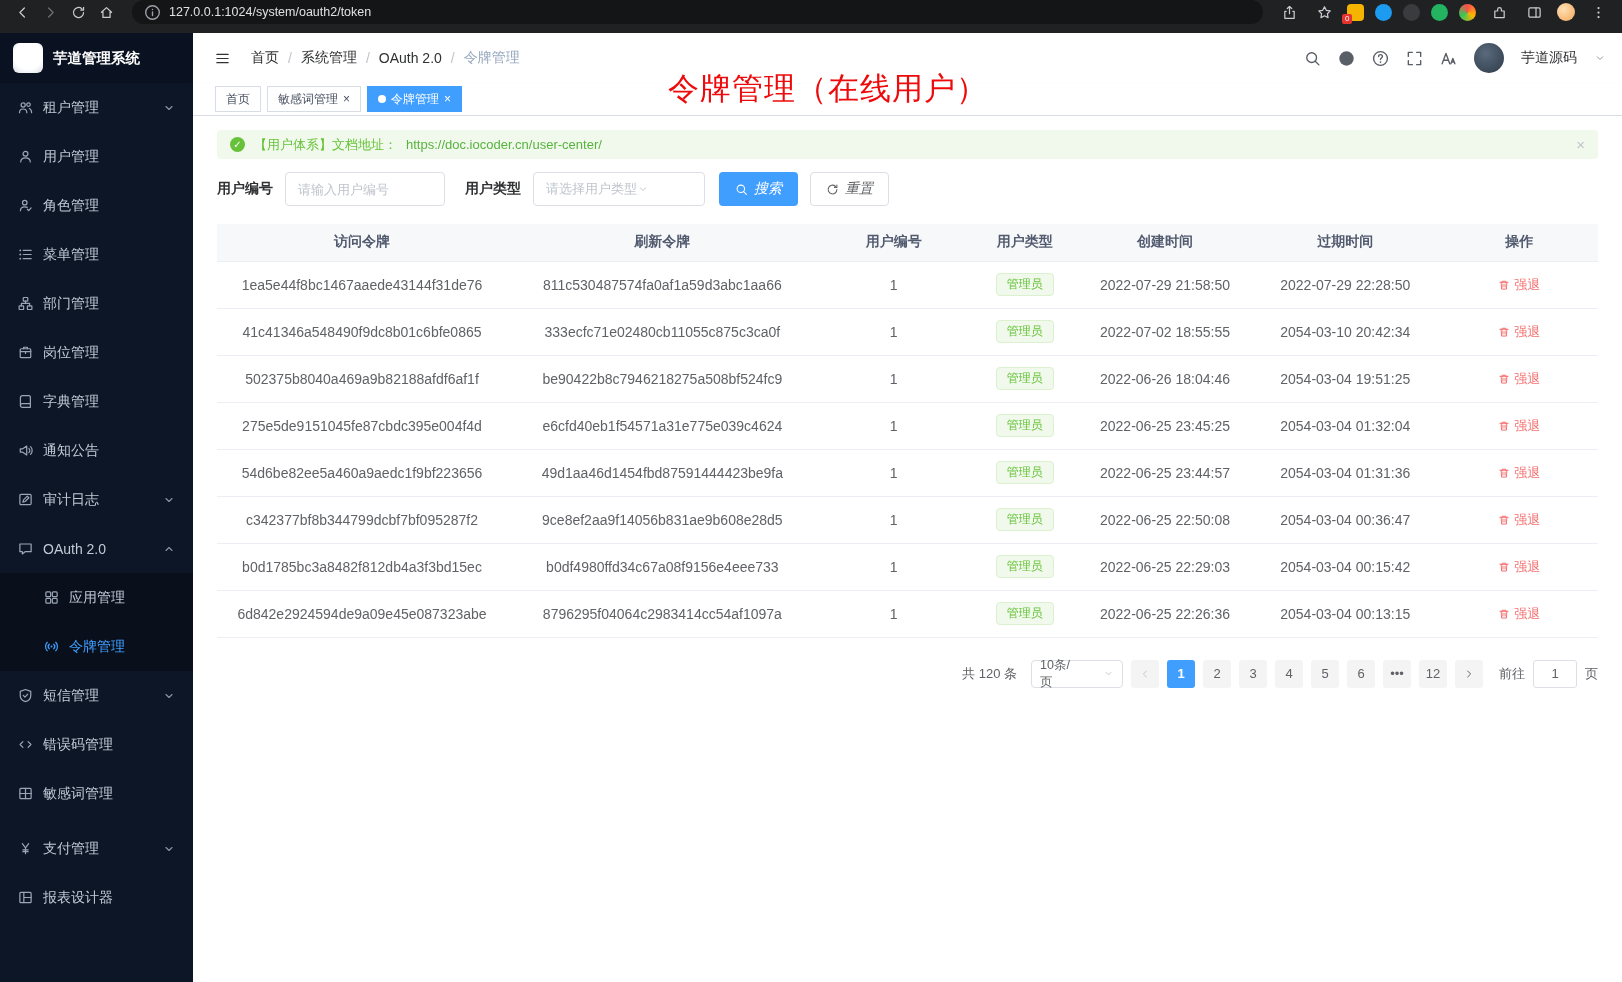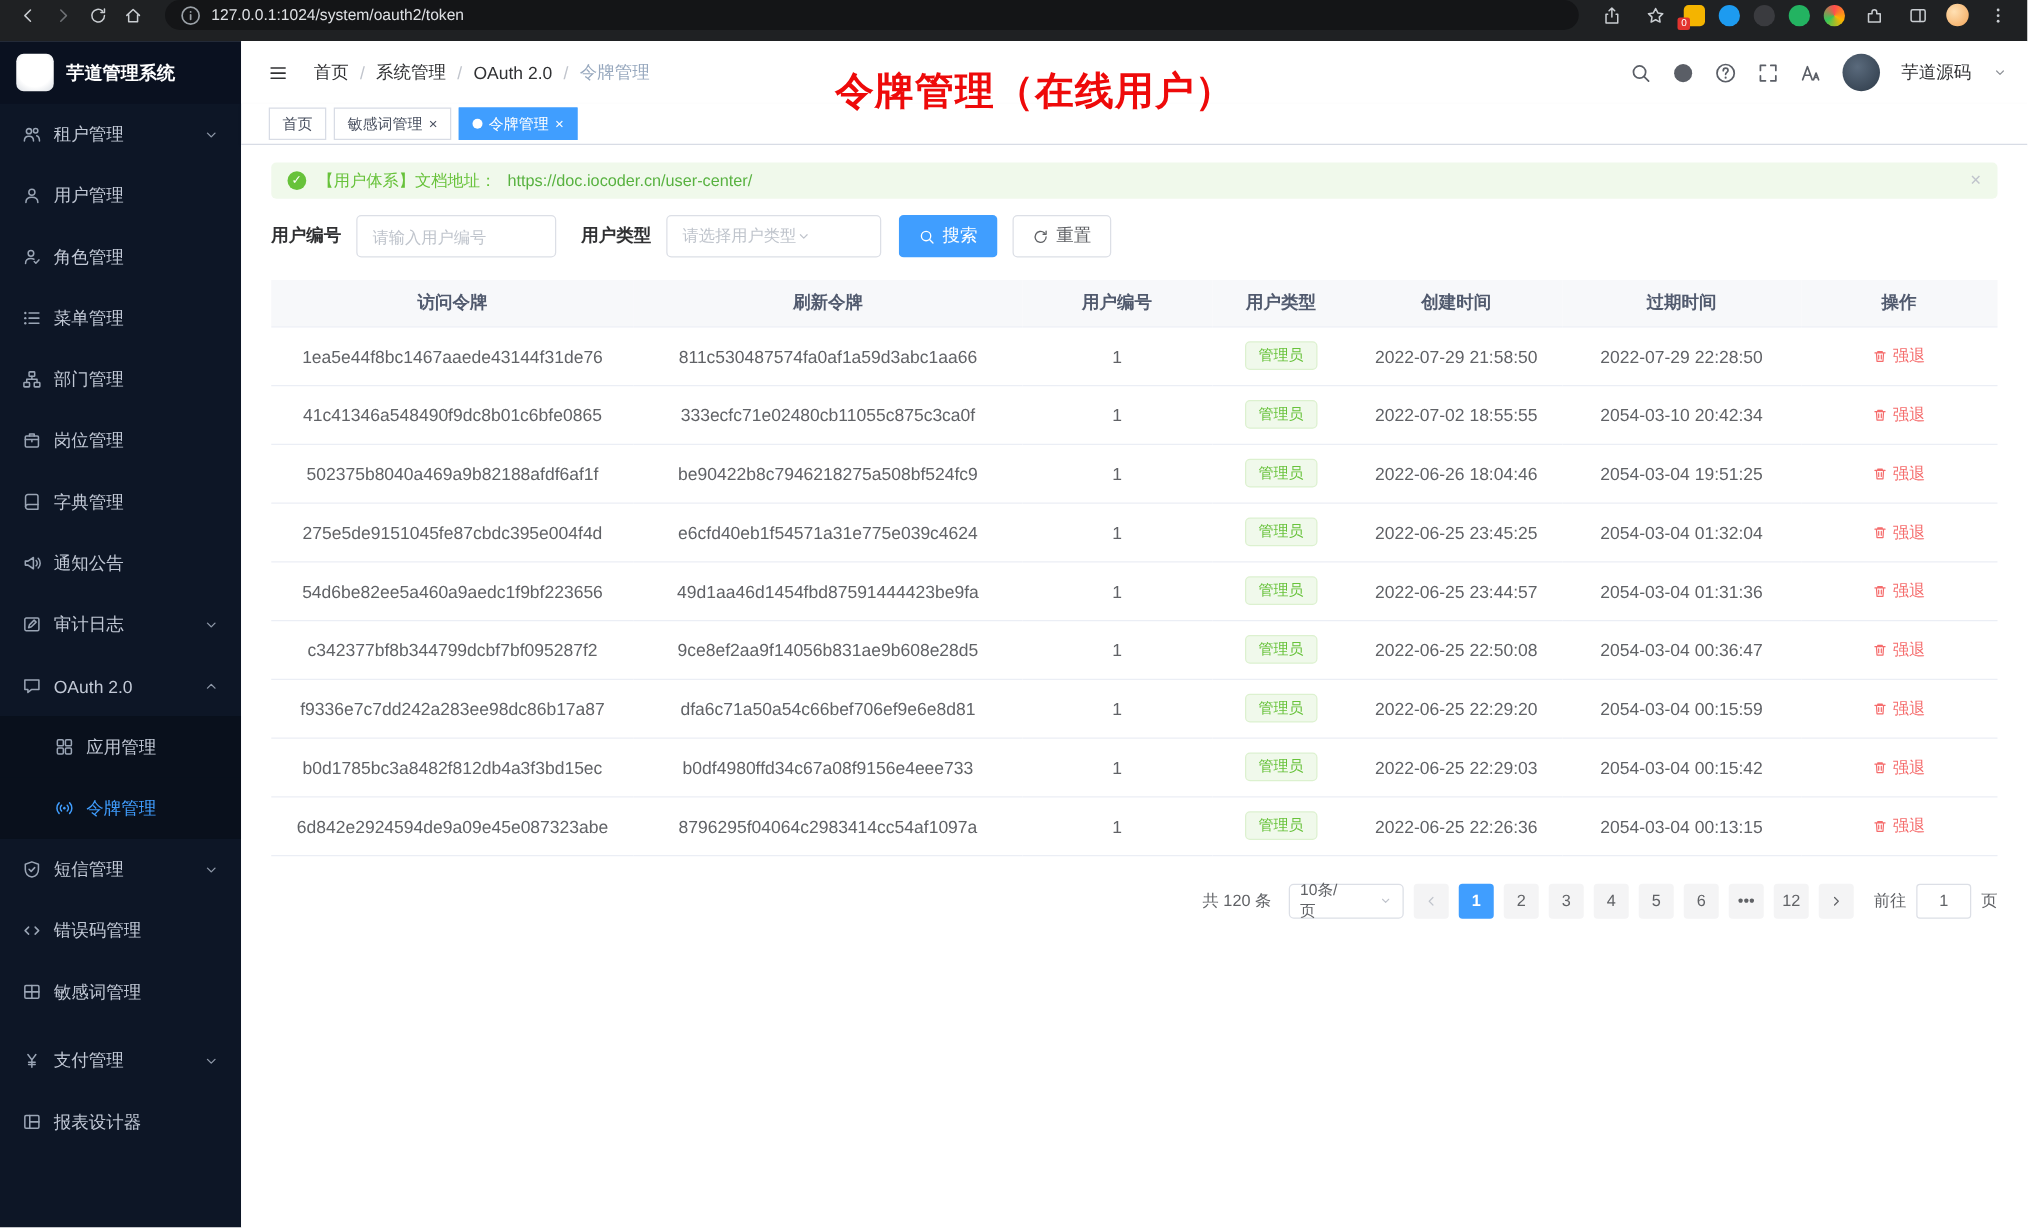--- a/index.html
+++ b/index.html
@@ -69,21 +69,21 @@
 .alert-text { font-size:13px; color:#67c23a; }
 .alert-link { font-size:13px; color:#58b240; }
 .alert-close { margin-left:auto; color:#c0c4cc; font-size:15px; cursor:pointer; }
 
 .filters { display:flex; align-items:center; margin:2px 0 18px; }
 .flabel { font-size:14px; font-weight:700; color:#303133; margin-right:12px; white-space:nowrap; }
 .finput { width:160px; height:34px; border:1px solid #dcdfe6; border-radius:4px; padding:0 12px; font-size:13px; color:#606266; outline:none; margin-right:20px; font-family:inherit; }
 .finput::placeholder { color:#bfc4cc; }
 .fselect { width:172px; height:34px; border:1px solid #dcdfe6; border-radius:4px; padding:0 10px 0 12px; font-size:13px; color:#bfc4cc; display:flex; align-items:center; justify-content:flex-start; margin-right:14px; cursor:pointer; }
 .fselect .icn { width:12px; height:12px; color:#c0c4cc; }
-.btn { height:34px; border-radius:4px; display:inline-flex; align-items:center; gap:6px; padding:16px 15px; font-size:14px; cursor:pointer; border:1px solid transparent; }
+.btn { height:34px; border-radius:4px; display:inline-flex; align-items:center; gap:6px; padding:16px 15px; font-size:14px; cursor:pointer; border:1px solid transparent;font-style:italic; }
 .btn .icn { width:13px; height:13px; }
 .btn-search { background:#409eff; color:#fff; margin-right:12px; }
 .btn-reset { background:#fff; border-color:#dcdfe6; color:#606266; }
 
 
 table.grid { width:100%; border-collapse:collapse; table-layout:fixed; }
 table.grid th { background:#f7f8fa; height:37px; font-size:14px; font-weight:700; color:#515a6e; text-align:center; border-bottom:1px solid #ebeef5; }
 table.grid td { height:47px; font-size:14px; color:#606266; text-align:center; border-bottom:1px solid #ebeef5; white-space:nowrap; overflow:hidden; }
 .tag-success { display:inline-block; background:#f0f9eb; border:1px solid #dcf1cf; color:#67c23a; font-size:12px; padding:3px 10px; border-radius:4px; line-height:1.3; }
 .link-danger { color:#f56c6c; font-size:13px; display:inline-flex; align-items:center; gap:4px; cursor:pointer; }
@@ -95,21 +95,21 @@
 .size-select { width:92px; height:28px; border:1px solid #dcdfe6; border-radius:4px; display:flex; align-items:center; justify-content:space-between; padding:0 8px; font-size:12.5px; color:#606266; cursor:pointer;gap:26px; }
 .size-select .icn { width:11px; height:11px; color:#c0c4cc; }
 .pg-btn { min-width:28px; height:28px; background:#f4f4f5; border-radius:3px; display:inline-flex; align-items:center; justify-content:center; color:#606266; font-size:13px; cursor:pointer; padding:0 4px; }
 .pg-btn .icn { width:12px; height:12px; }
 .pg-btn.active { background:#409eff; color:#fff; font-weight:700; }
 .pg-btn.disabled { color:#c0c4cc; }
 .pg-goto { margin-left:8px; }
 .pg-input { width:44px; height:28px; border:1px solid #dcdfe6; border-radius:3px; text-align:center; font-size:13px; color:#606266; outline:none; font-family:inherit; }
 
 
-.annotation { position:absolute; left:668px; top:52px; font-size:31px; font-weight:700; color:#ee0a0a; z-index:50; white-space:nowrap; letter-spacing:1px; }
+.annotation { position:absolute; left:668px; top:68px; font-size:31px; font-weight:400; color:#ee0a0a; z-index:50; white-space:nowrap; letter-spacing:1px; }
 </style>
 </head>
 <body>
 
 <div class="browser">
   <span class="bicon">
       <svg class="icn " viewBox="0 0 16 16" fill="none" stroke="currentColor" stroke-width="1.3" stroke-linecap="round" stroke-linejoin="round">
         <path d="M10 3.2L5.2 8l4.8 4.8"></path>
       </svg>
     </span>
@@ -544,34 +544,20 @@
               <td>2022-06-25 22:50:08</td>
               <td>2054-03-04 00:36:47</td>
               <td><span class="link-danger">
                   <svg class="icn " viewBox="0 0 16 16" fill="none" stroke="currentColor" stroke-width="1.3" stroke-linecap="round" stroke-linejoin="round">
                     <path d="M2.6 4.4h10.8M5.6 4.4V3h4.8v1.4M4.2 4.4l.6 9h6.4l.6-9M6.6 6.8v4M9.4 6.8v4"></path>
                   </svg>
                   <span>强退</span>
                 </span></td>
             </tr>
             <tr>
-              <td>f9336e7c7dd242a283ee98dc86b17a87</td>
-              <td>dfa6c71a50a54c66bef706ef9e6e8d81</td>
-              <td>1</td>
-              <td><span class="tag-success">管理员</span></td>
-              <td>2022-06-25 22:29:20</td>
-              <td>2054-03-04 00:15:59</td>
-              <td><span class="link-danger">
-                  <svg class="icn " viewBox="0 0 16 16" fill="none" stroke="currentColor" stroke-width="1.3" stroke-linecap="round" stroke-linejoin="round">
-                    <path d="M2.6 4.4h10.8M5.6 4.4V3h4.8v1.4M4.2 4.4l.6 9h6.4l.6-9M6.6 6.8v4M9.4 6.8v4"></path>
-                  </svg>
-                  <span>强退</span>
-                </span></td>
-            </tr>
-            <tr>
               <td>b0d1785bc3a8482f812db4a3f3bd15ec</td>
               <td>b0df4980ffd34c67a08f9156e4eee733</td>
               <td>1</td>
               <td><span class="tag-success">管理员</span></td>
               <td>2022-06-25 22:29:03</td>
               <td>2054-03-04 00:15:42</td>
               <td><span class="link-danger">
                   <svg class="icn " viewBox="0 0 16 16" fill="none" stroke="currentColor" stroke-width="1.3" stroke-linecap="round" stroke-linejoin="round">
                     <path d="M2.6 4.4h10.8M5.6 4.4V3h4.8v1.4M4.2 4.4l.6 9h6.4l.6-9M6.6 6.8v4M9.4 6.8v4"></path>
                   </svg>

